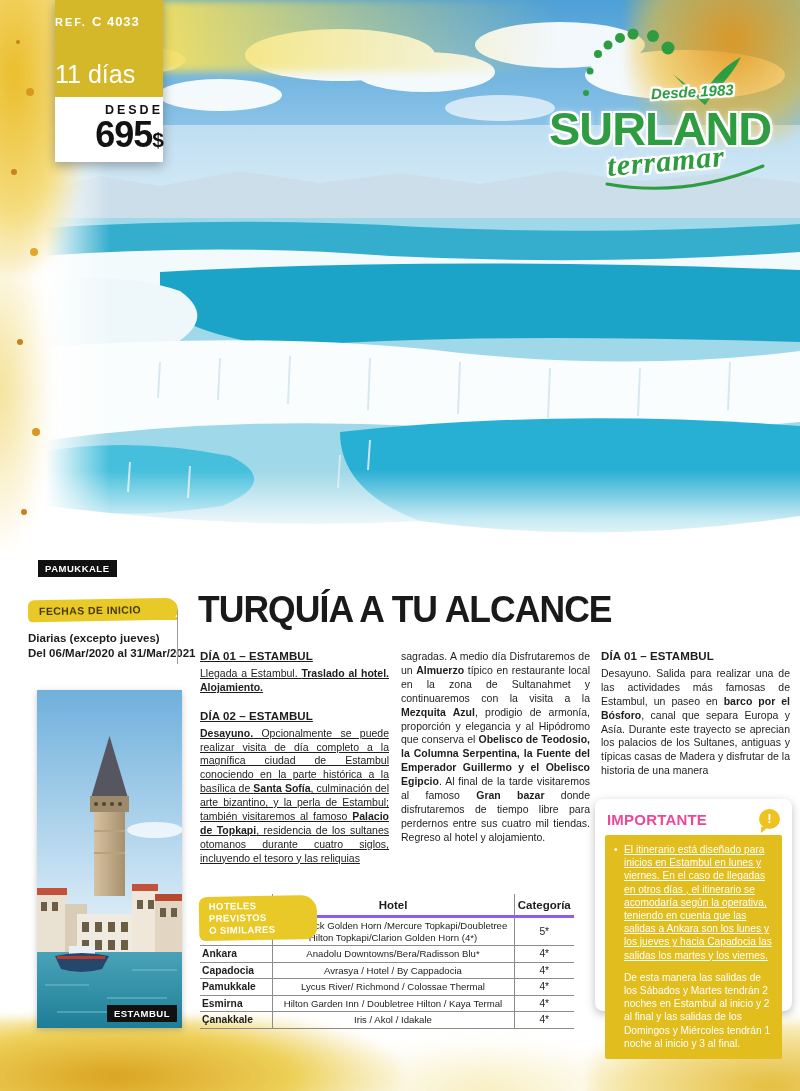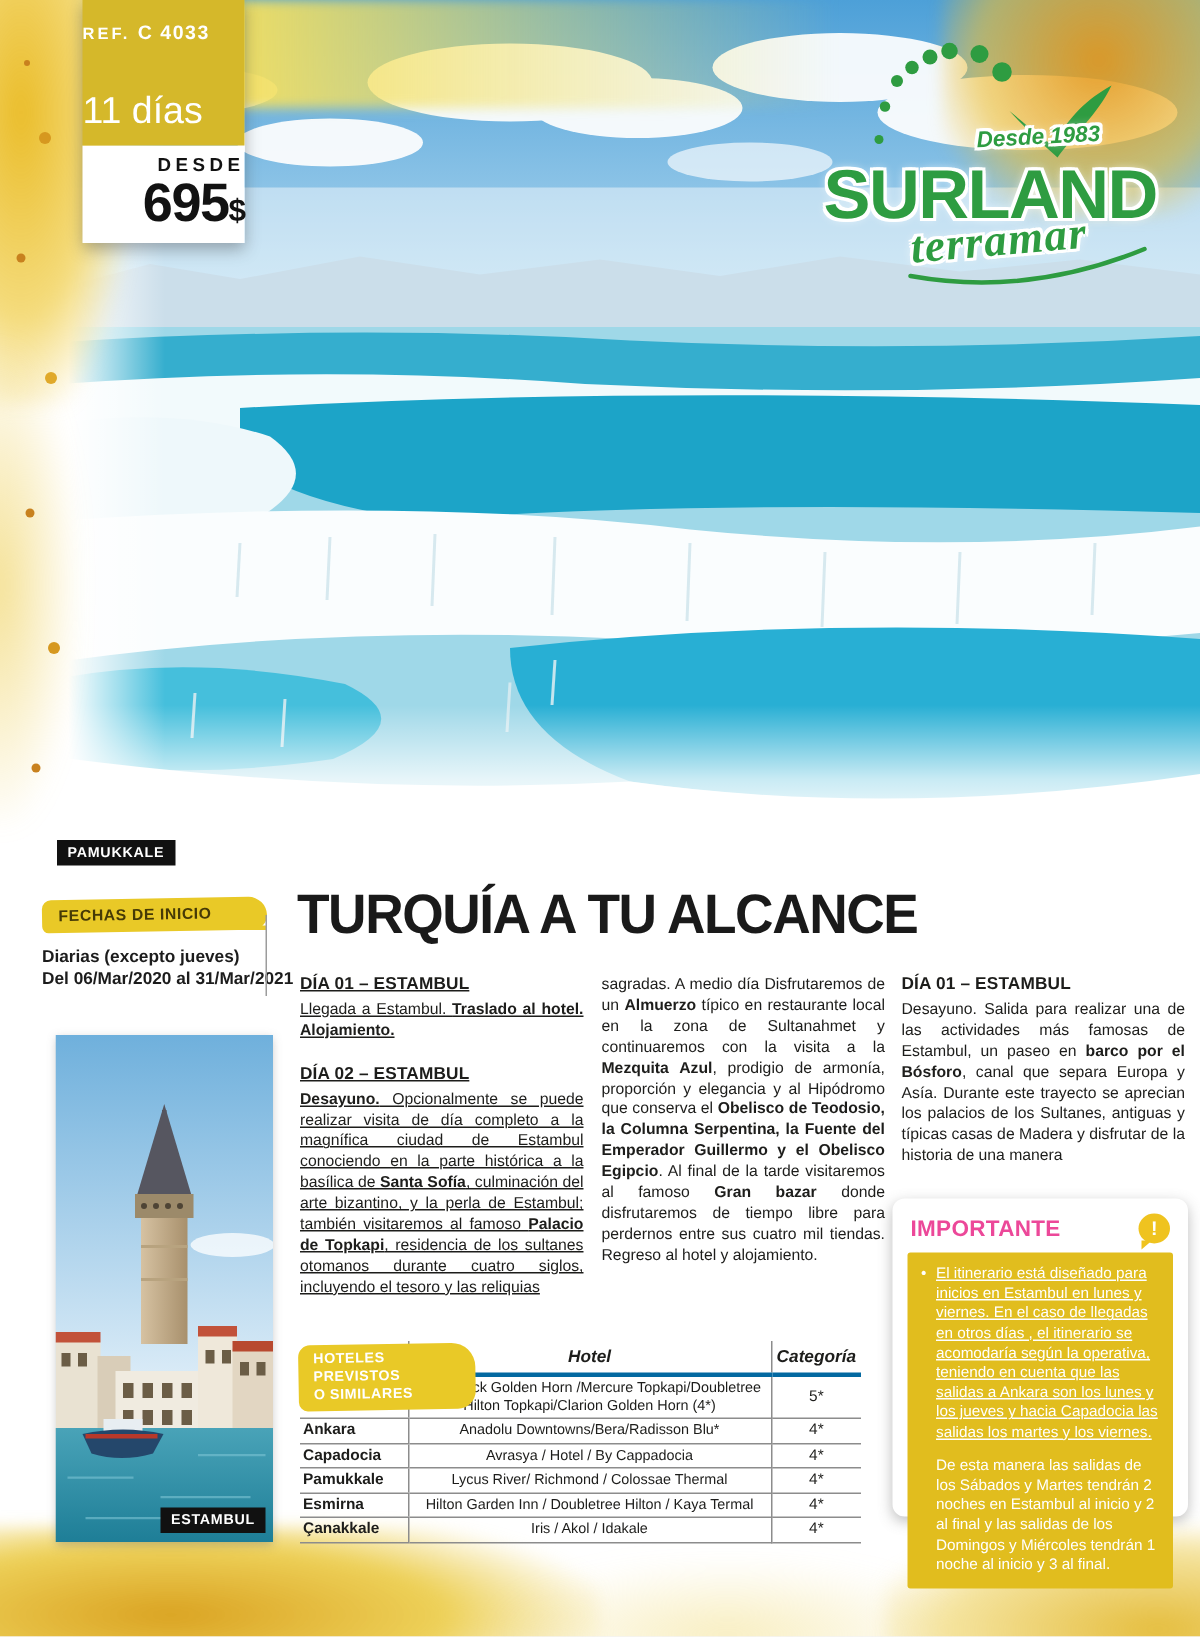--- a/index.html
+++ b/index.html
@@ -102,21 +102,21 @@
   .imp-p1 { position:relative; padding-left:11px;text-decoration:underline; }
   .imp-p1::before { content:"\2022"; position:absolute; left:1px; top:0; }
   .imp-p2 { margin-top:9px; padding-left:11px; }
 
   
   .hotels-label { position:absolute; left:199px; top:896px; width:118px; z-index:4;
     background:#E9C927; border-radius:8px 16px 12px 6px; transform:rotate(-1deg);
     color:#fff; font-size:9.5px; font-weight:800; letter-spacing:.4px; line-height:12px; padding:4px 0 4px 10px; }
   .hotels-table { position:absolute; left:200px; top:894px; width:374px; z-index:3;
     border-collapse:collapse; color:#1d1d1b; }
-  .hotels-table th { font-size:11.5px; font-weight:bold; border-bottom:3px solid #0369a1; padding:5px 2px 4px 2px;font-style:italic; }
+  .hotels-table th { font-size:11.5px; font-weight:bold; border-bottom:3px solid #8b5cf6; padding:5px 2px 4px 2px; }
   .hotels-table td { border-bottom:1px solid #8C8C8C; padding:2px 3px; vertical-align:middle; }
   .hotels-table td.city { width:72px; text-align:left; font-weight:bold; font-size:10.3px; padding-left:2px; }
   .hotels-table th.mid, .hotels-table td.mid { border-left:1px solid #8C8C8C; border-right:1px solid #8C8C8C;
     width:242px; text-align:center; }
   .hotels-table td.mid { font-size:9.6px; line-height:11.5px; }
   .hotels-table td.cat { width:60px; text-align:center; font-size:10.3px; }
 
   
   .frag { position:absolute; top:1077px; z-index:3; font-size:10.5px; color:#1d1d1b;margin-top:16px; }
   .frag-1 { left:227px; } .frag-2 { left:399px; font-weight:bold; }

